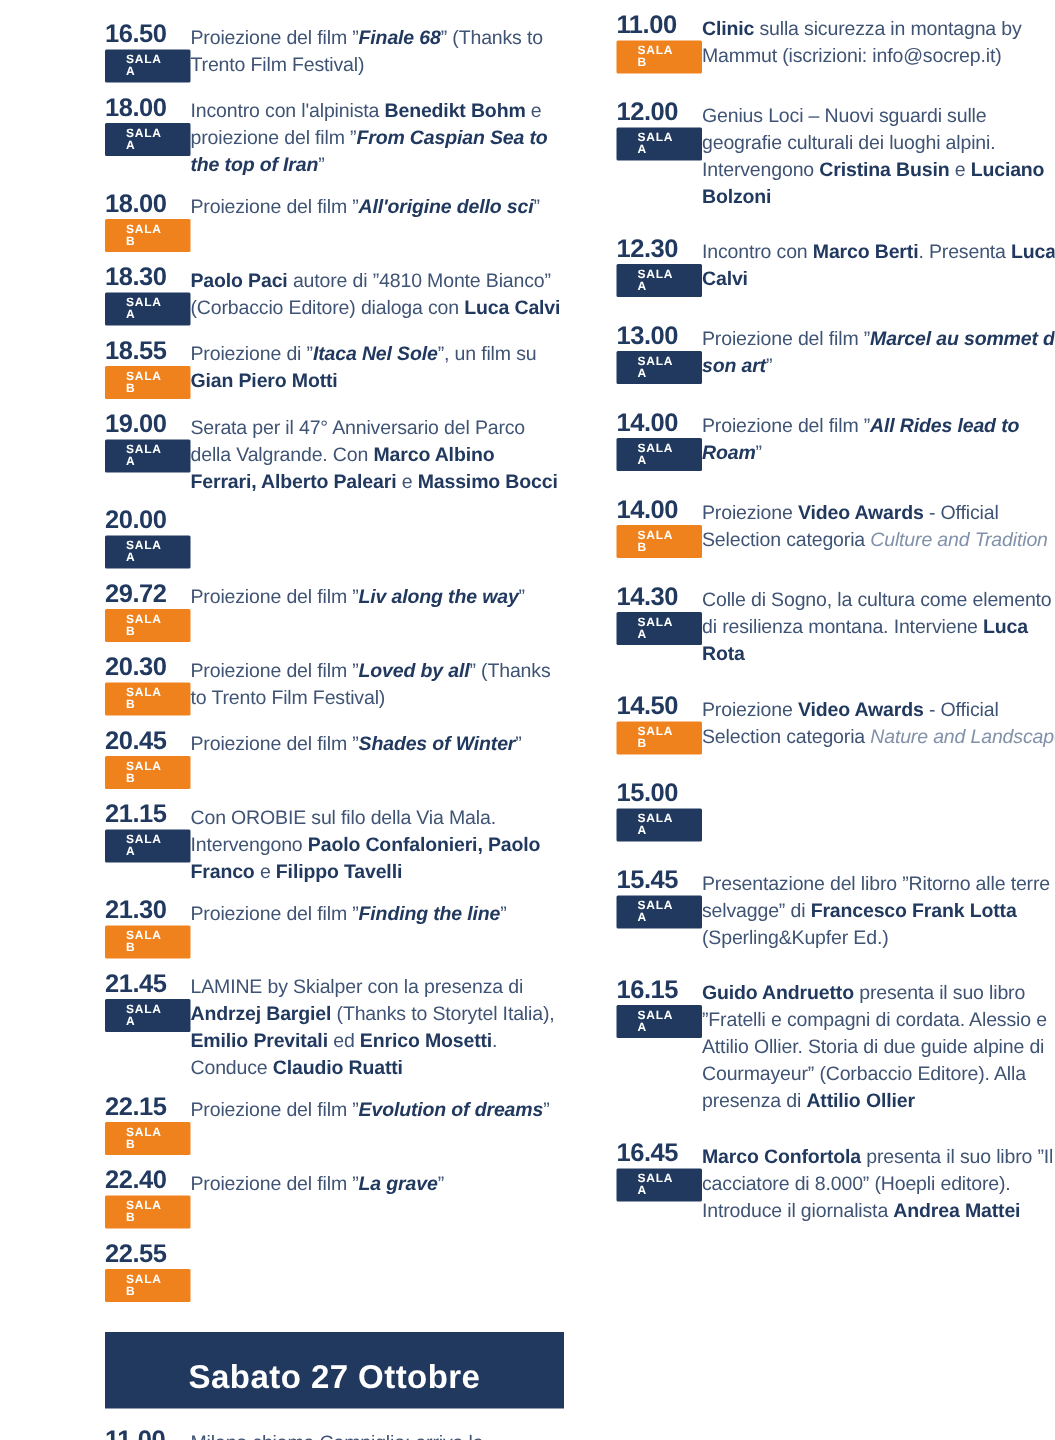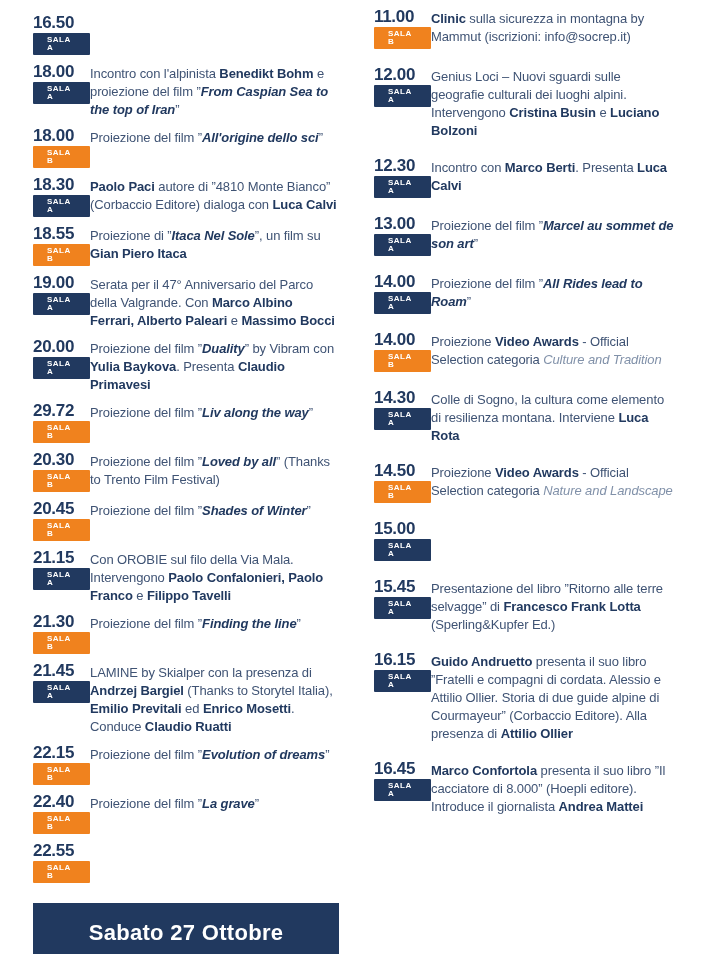--- a/index.html
+++ b/index.html
@@ -1,21 +1,21 @@
 <!DOCTYPE html>
 <html style="--navy: #21395f; --orange: #f0821e; --body: #3f5374; --muted: #8191a9; --white: #ffffff;"><head>
 <meta charset="utf-8">
 <style>
   html,body{margin:0;padding:0;}
   body{
     width:703px;height:960px;background:#ffffff;
     font-family:"Liberation Sans",sans-serif;
     overflow:hidden;
   }
-  .page{position:relative;width:598px;height:960px;background:#ffffff;}
+  .page{position:relative;width:598px;height:960px;background:#ffffff;margin-left:37px;}
   .column{position:absolute;display:flex;flex-direction:column;}
   #col-left{left:33px;top:14px;width:306px;}
   #col-right{left:374px;top:8px;width:302px;}
   .event{display:flex;align-items:flex-start;margin-bottom:8px;}
   #col-right .event{margin-bottom:17px;}
   .meta{flex:0 0 57px;display:flex;flex-direction:column;align-items:flex-start;row-gap:2px;}
   .time{
     font-size:17px;font-weight:bold;color:var(--navy,#21395f);
     letter-spacing:-0.3px;line-height:1;
   }
@@ -43,20 +43,21 @@
 </head>
 <body>
 
 <div class="page">
   <div class="column" id="col-left">
       <div class="event">
         <div class="meta">
           <div class="time">16.50</div>
           <div class="badge badge-a">SALA A</div>
         </div>
+        <div class="text"><span class="seg-regular">Proiezione del film ”</span><span class="seg-title">Finale 68</span><span class="seg-regular">” (Thanks to Trento Film Festival)</span></div>
       </div>
       <div class="event">
         <div class="meta">
           <div class="time">18.00</div>
           <div class="badge badge-a">SALA A</div>
         </div>
         <div class="text"><span class="seg-regular">Incontro con l'alpinista </span><span class="seg-bold">Benedikt Bohm</span><span class="seg-regular"> e proiezione del film ”</span><span class="seg-title">From Caspian Sea to the top of Iran</span><span class="seg-regular">”</span></div>
       </div>
       <div class="event">
         <div class="meta">
@@ -70,35 +71,34 @@
           <div class="time">18.30</div>
           <div class="badge badge-a">SALA A</div>
         </div>
         <div class="text"><span class="seg-bold">Paolo Paci</span><span class="seg-regular"> autore di ”4810 Monte Bianco” (Corbaccio Editore) dialoga con </span><span class="seg-bold">Luca Calvi</span></div>
       </div>
       <div class="event">
         <div class="meta">
           <div class="time">18.55</div>
           <div class="badge badge-b">SALA B</div>
         </div>
-        <div class="text"><span class="seg-regular">Proiezione di ”</span><span class="seg-title">Itaca Nel Sole</span><span class="seg-regular">”, un film su </span><span class="seg-bold">Gian Piero Itaca</span></div>
+        <div class="text"><span class="seg-regular">Proiezione di ”</span><span class="seg-title">Itaca Nel Sole</span><span class="seg-regular">”, un film su </span><span class="seg-bold">Gian Piero Motti</span></div>
       </div>
       <div class="event">
         <div class="meta">
           <div class="time">19.00</div>
           <div class="badge badge-a">SALA A</div>
         </div>
         <div class="text"><span class="seg-regular">Serata per il 47° Anniversario del Parco della Valgrande. Con </span><span class="seg-bold">Marco Albino Ferrari, Alberto Paleari</span><span class="seg-regular"> e </span><span class="seg-bold">Massimo Bocci</span></div>
       </div>
       <div class="event">
         <div class="meta">
           <div class="time">20.00</div>
           <div class="badge badge-a">SALA A</div>
         </div>
-        <div class="text"><span class="seg-regular">Proiezione del film ”</span><span class="seg-title">Duality</span><span class="seg-regular">” by Vibram con </span><span class="seg-bold">Yulia Baykova</span><span class="seg-regular">. Presenta </span><span class="seg-bold">Claudio Primavesi</span></div>
       </div>
       <div class="event">
         <div class="meta">
           <div class="time">29.72</div>
           <div class="badge badge-b">SALA B</div>
         </div>
         <div class="text"><span class="seg-regular">Proiezione del film ”</span><span class="seg-title">Liv along the way</span><span class="seg-regular">”</span></div>
       </div>
       <div class="event">
         <div class="meta">

